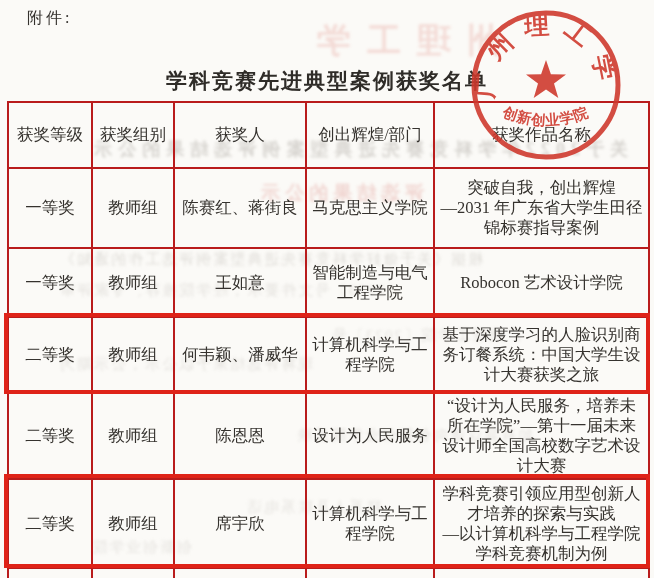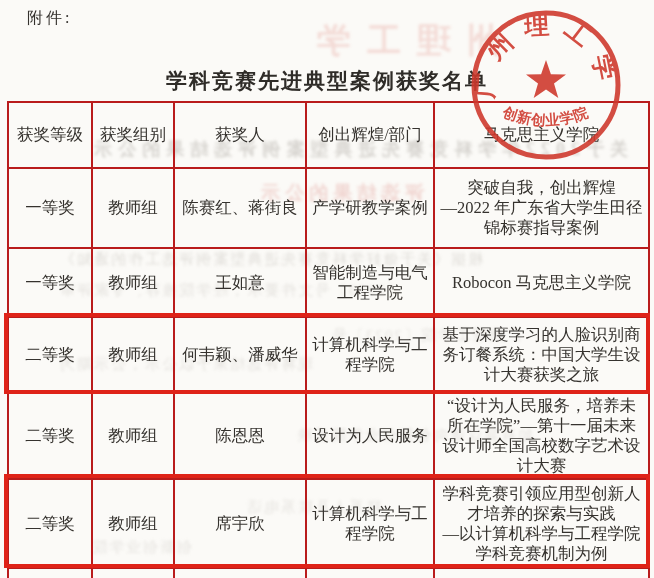--- a/index.html
+++ b/index.html
@@ -77,40 +77,40 @@
         <col style="width:132px">
       <col style="width:128px">
         <col style="width:215px">
     </colgroup>
     <thead>
       <tr>
         <th>获奖等级</th>
         <th>获奖组别</th>
         <th>获奖人</th>
         <th>创出辉煌/部门</th>
-        <th>马克思主义学院</th>
+        <th>获奖作品名称</th>
       </tr>
     </thead>
     <tbody>
         <tr>
           <td>一等奖</td>
           <td>教师组</td>
           <td>陈赛红、蒋街良</td>
-          <td>产学研教学案例</td>
+          <td>马克思主义学院</td>
           <td>突破自我，创出辉煌
-—2022 年广东省大学生田径
+—2031 年广东省大学生田径
 锦标赛指导案例</td>
         </tr>
         <tr>
           <td>一等奖</td>
           <td>教师组</td>
           <td>王如意</td>
           <td>智能制造与电气
 工程学院</td>
-          <td>Robocon 马克思主义学院</td>
+          <td>Robocon 艺术设计学院</td>
         </tr>
         <tr>
           <td>二等奖</td>
           <td>教师组</td>
           <td>何韦颖、潘威华</td>
           <td>计算机科学与工
 程学院</td>
           <td>基于深度学习的人脸识别商
 务订餐系统：中国大学生设
 计大赛获奖之旅</td>

